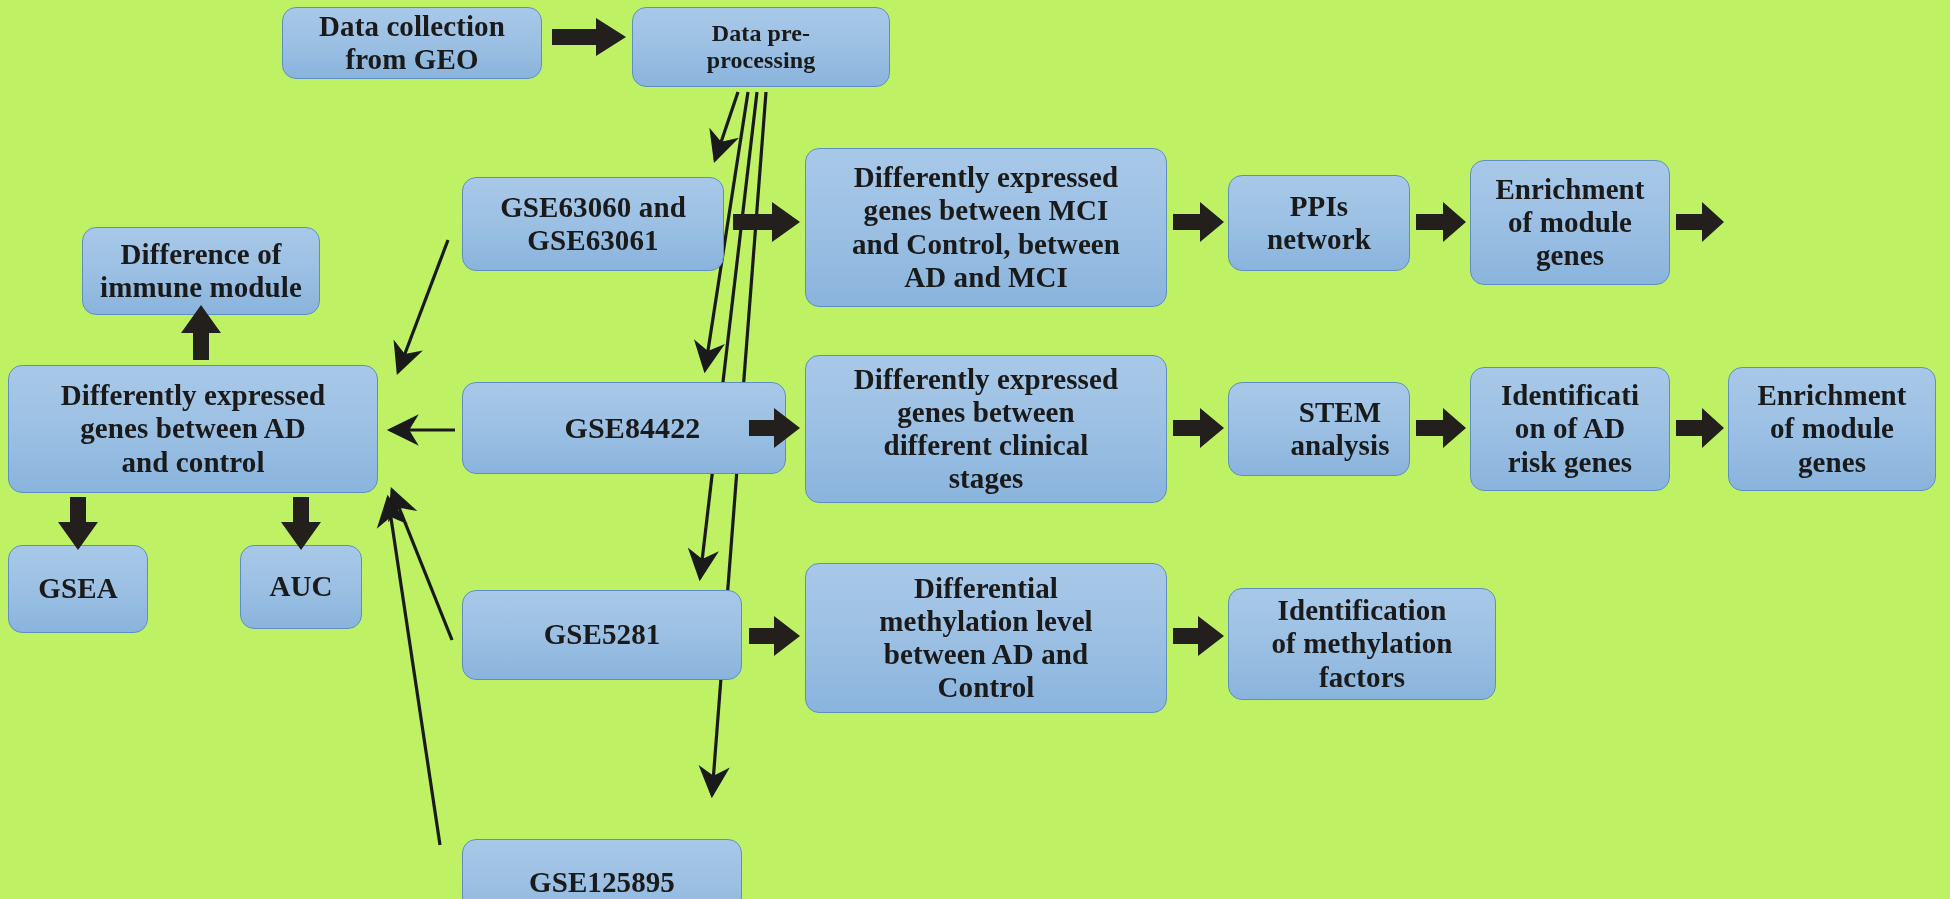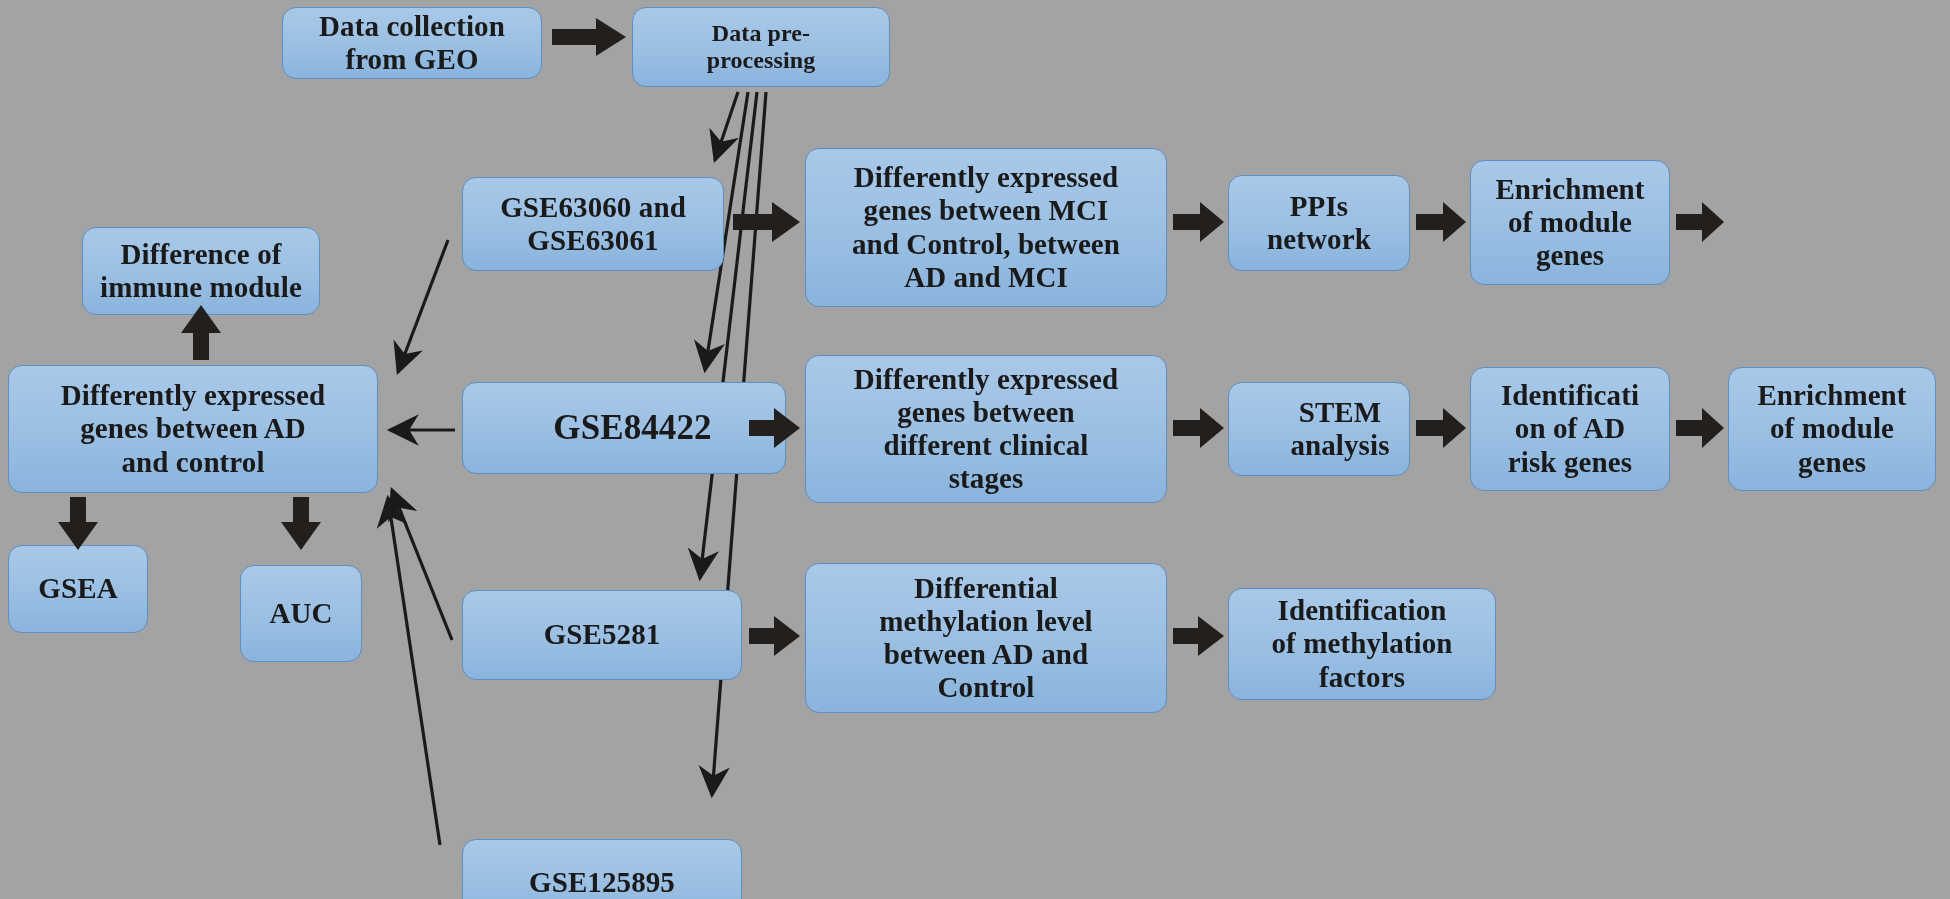--- a/index.html
+++ b/index.html
@@ -7,21 +7,21 @@
     padding: 0;
     background: #ffffff;
   }
   body {
     font-family: "Liberation Serif", "DejaVu Serif", serif;
   }
   #canvas {
     position: relative;
     width: 1950px;
     height: 899px;
-    background: #a3a3a3;
+    background: #bef264;
     overflow: hidden;
   }
   .node {
     position: absolute;
     box-sizing: border-box;
     border-radius: 14px;
     border: 1px solid #5e8fc0;
     background: linear-gradient(180deg, #a8c8e8 0%, #9dc1e4 45%, #8ab4dd 100%);
     display: flex;
     align-items: center;
@@ -183,25 +183,25 @@
   <div class="node" style="left:8px;top:365px;width:370px;height:128px;font-size:29px;">
     <span>Differently expressed
 genes between AD
 and control</span>
   </div>
 
   <div class="node" style="left:8px;top:545px;width:140px;height:88px;font-size:29px;">
     <span>GSEA</span>
   </div>
 
-  <div class="node" style="left:240px;top:545px;width:122px;height:97px;font-size:29px;margin-top:20px;">
+  <div class="node" style="left:240px;top:545px;width:122px;height:84px;font-size:29px;">
     <span>AUC</span>
   </div>
 
-  <div class="node" style="left:462px;top:382px;width:324px;height:92px;font-size:35px;padding-left:23px;">
+  <div class="node" style="left:462px;top:382px;width:324px;height:92px;font-size:30px;padding-left:23px;">
     <span>GSE84422</span>
   </div>
 
   <div class="node" style="left:805px;top:355px;width:362px;height:148px;font-size:29px;">
     <span>Differently expressed
 genes between
 different clinical
 stages</span>
   </div>
 

